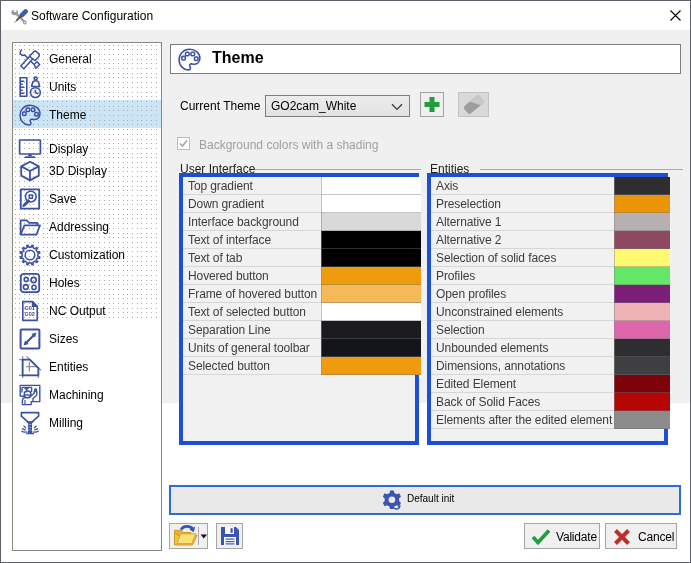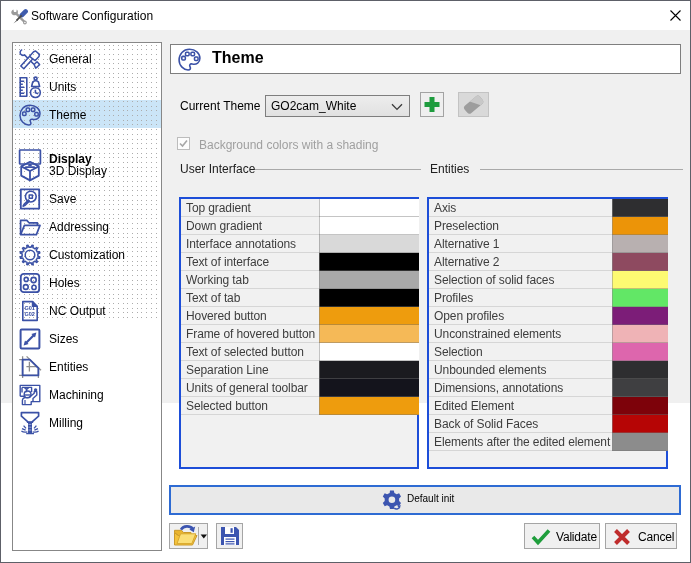--- a/index.html
+++ b/index.html
@@ -28,21 +28,21 @@
 #combo svg { position:absolute; right:6px; top:7px; }
 #plusbtn { position:absolute; left:420px; top:92px; width:24px; height:25px; border:1px solid #a3a3a3; background:#efefef; }
 #erasebtn { position:absolute; left:458px; top:92px; width:31px; height:25px; border:1px solid #c3c3c3; background:#d9d9d9; }
 
 #chk { position:absolute; left:177px; top:137px; width:13px; height:13px; border:1px solid #bcbcbc; background:#fcfcfc; }
 #chklbl { position:absolute; left:199px; top:138px; color:#9f9f9f; }
 
 .grplbl { position:absolute; top:162px; font-size:12px; color:#202020; }
 .grpline { position:absolute; top:169px; height:1px; background:#a9a9a9; }
 
-.listbox { position:absolute; top:197px; height:272px; border:2px solid #1d4ed8; background:#f1f1f1; }
+.listbox { position:absolute; top:173px; height:272px; border:4px solid #1d4ed8; background:#f1f1f1; }
 .row { position:relative; height:18px; }
 .row .rl { position:absolute; left:5px; top:2px; font-size:12px; color:#3d3d3d; white-space:nowrap; letter-spacing:-0.1px; }
 .row .sw { position:absolute; top:0; height:18px; box-shadow: inset 0 -1px 0 rgba(115,115,115,0.42), inset 1px 0 0 rgba(135,135,135,0.5); }
 .row .sep { position:absolute; left:0; bottom:0; height:1px; background:#d6d6d6; }
 #uilist { left:179px; width:240px; }
 #uilist .sw { left:138px; width:100px; }
 #uilist .sep { width:138px; }
 #entlist { left:427px; width:241px; }
 #entlist .sw { left:183px; width:56px; }
 #entlist .sep { width:183px; }
@@ -1933,21 +1933,21 @@
       <div class="sitem" style="top: 58px;">
         <svg width="24" height="24" viewBox="0 0 24 24" fill="none" stroke="#3b51a6" stroke-width="1.5" stroke-linejoin="round">
 <path d="M12 2.2 C6 2.2 2 6.8 2 12.4 C2 18 6.6 22 10.6 22 C12.8 22 13.4 20.6 12.6 19.2 C11.6 17.5 12.4 15.8 14.6 16.3 C18.8 17.2 22 14.8 22 10.8 C22 5.8 17.6 2.2 12 2.2 Z"></path>
 <rect x="8.2" y="5" width="3.4" height="3.4" rx="1"></rect>
 <rect x="13.4" y="5" width="3.4" height="3.4" rx="1"></rect>
 <rect x="4.6" y="9" width="3.4" height="3.4" rx="1"></rect>
 <rect x="16.8" y="9.6" width="3.4" height="3.4" rx="1"></rect>
 </svg>
         <div class="lbl">Theme</div>
       </div>
-      <div class="sitem" style="top: 102px; font-weight: bold;">
+      <div class="sitem" style="top: 92px;">
         <svg width="24" height="24" viewBox="0 0 24 24" fill="none" stroke="#3b51a6" stroke-width="1.8" stroke-linejoin="round">
 <rect x="1.6" y="3" width="20.8" height="14" rx="0.5" stroke-width="1.7"></rect>
 <path d="M10.6 17 h2.8 l0.5 2.2 h-3.8 Z" fill="#3b51a6" stroke="none"></path>
 <path d="M7.6 19.2 h8.8 l1.8 1.8 H5.8 Z" fill="#3b51a6" stroke="none"></path>
 </svg>
         <div class="lbl">Display</div>
       </div>
       <div class="sitem" style="top: 114px;">
         <svg width="24" height="24" viewBox="0 0 24 24" fill="none" stroke="#3b51a6" stroke-width="1.8" stroke-linejoin="round">
 <path d="M12 2.8 L20.8 7.4 V16.6 L12 21.4 L3.2 16.6 V7.4 Z"></path>
@@ -2094,33 +2094,28 @@
         <div class="rl">Top gradient</div>
         <div class="sep"></div>
         <div class="sw" style="background:#ffffff"></div>
       </div>
       <div class="row">
         <div class="rl">Down gradient</div>
         <div class="sep"></div>
         <div class="sw" style="background:#ffffff"></div>
       </div>
       <div class="row">
-        <div class="rl">Interface annotations</div>
+        <div class="rl">Interface background</div>
         <div class="sep"></div>
         <div class="sw" style="background:#d9d9d9"></div>
       </div>
       <div class="row">
         <div class="rl">Text of interface</div>
         <div class="sep"></div>
         <div class="sw" style="background:#000000"></div>
-      </div>
-      <div class="row">
-        <div class="rl">Working tab</div>
-        <div class="sep"></div>
-        <div class="sw" style="background:#a9a9a9"></div>
       </div>
       <div class="row">
         <div class="rl">Text of tab</div>
         <div class="sep"></div>
         <div class="sw" style="background:#000000"></div>
       </div>
       <div class="row">
         <div class="rl">Hovered button</div>
         <div class="sep"></div>
         <div class="sw" style="background:#ee9c0d"></div>

